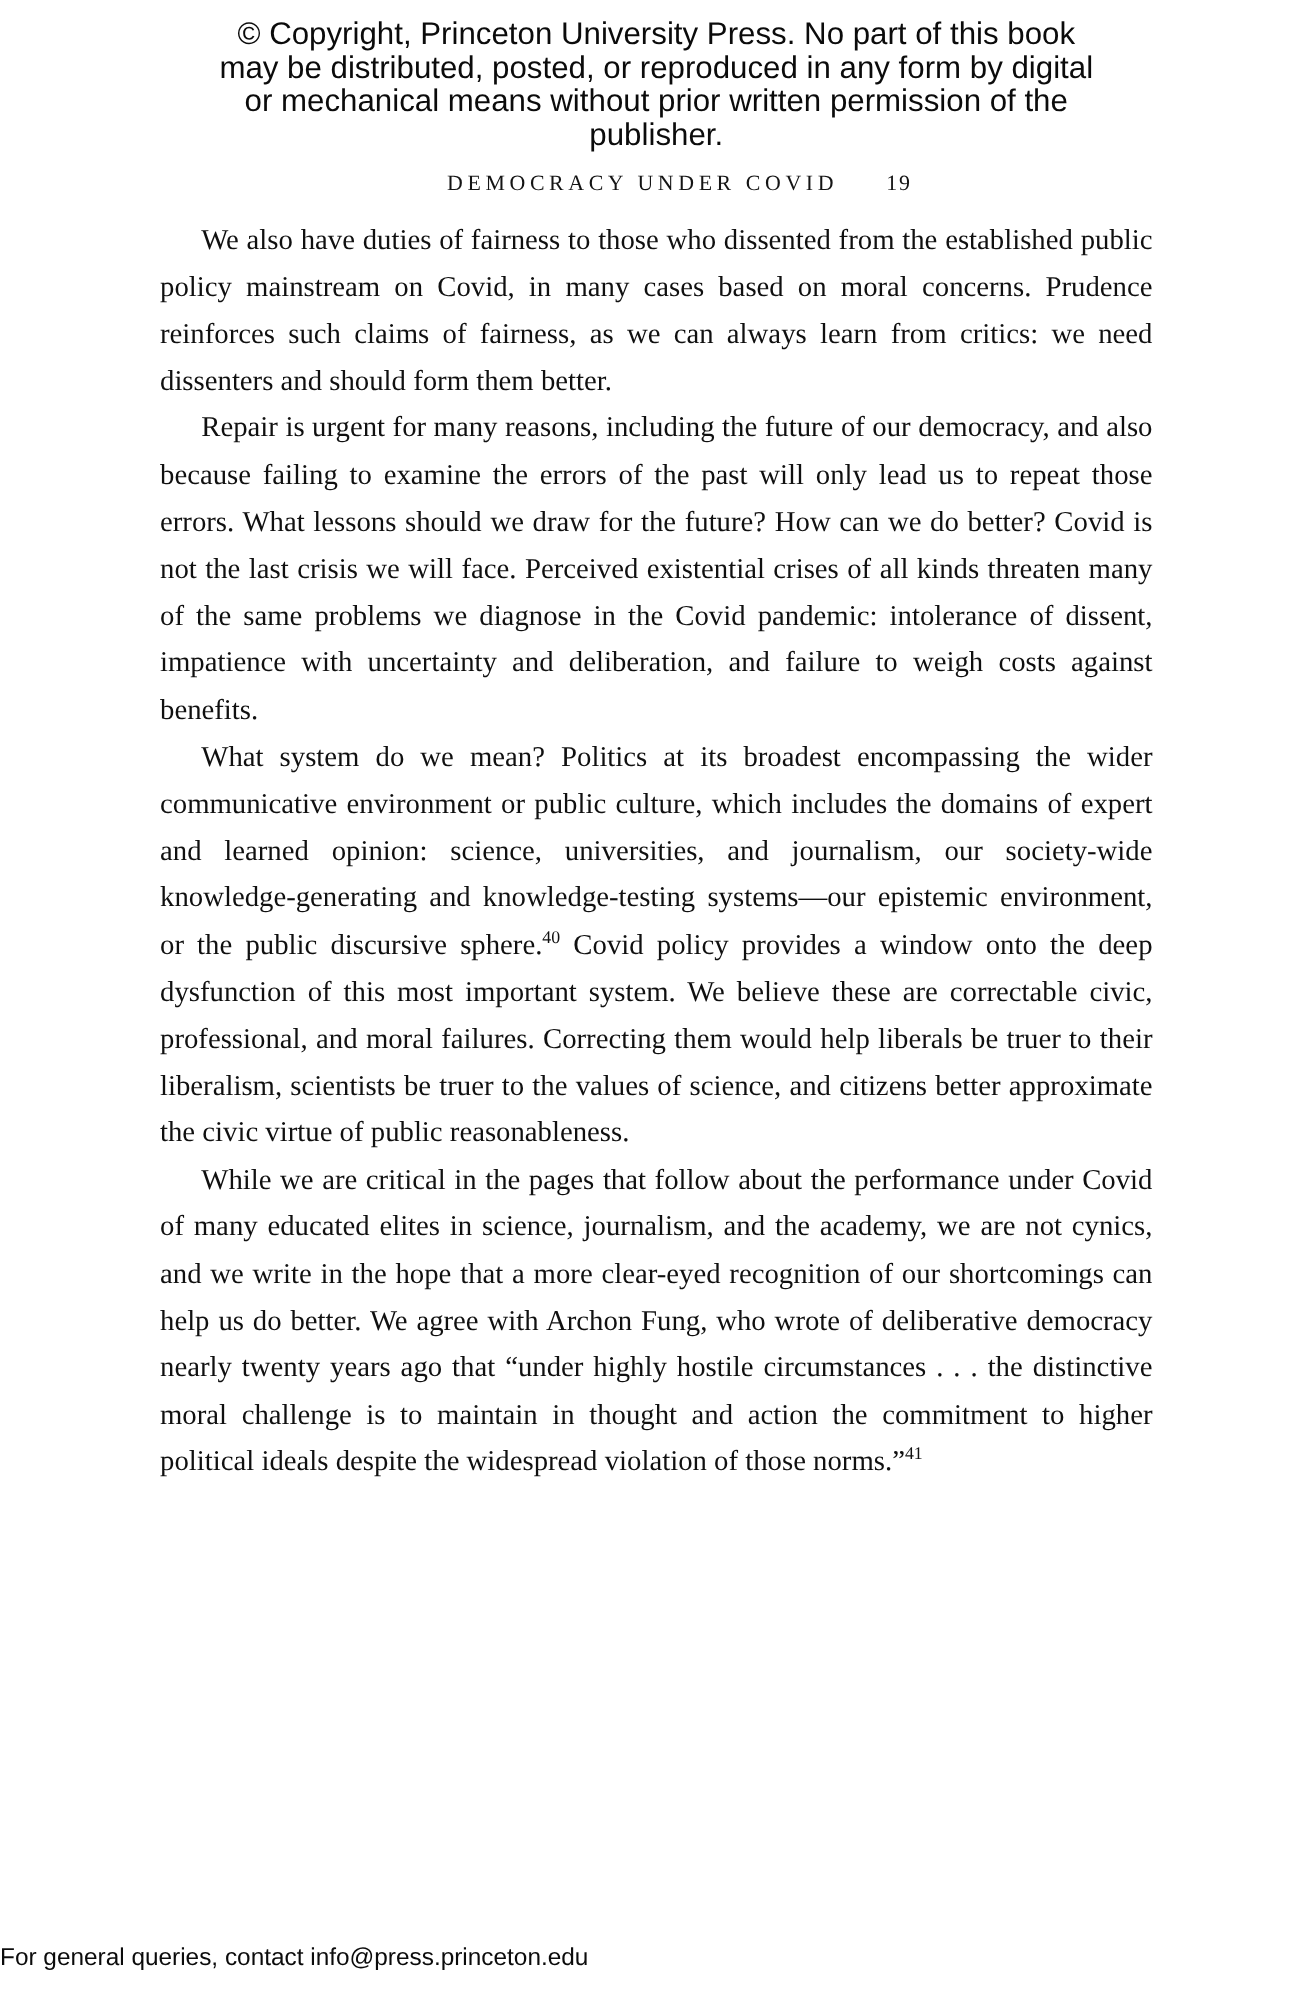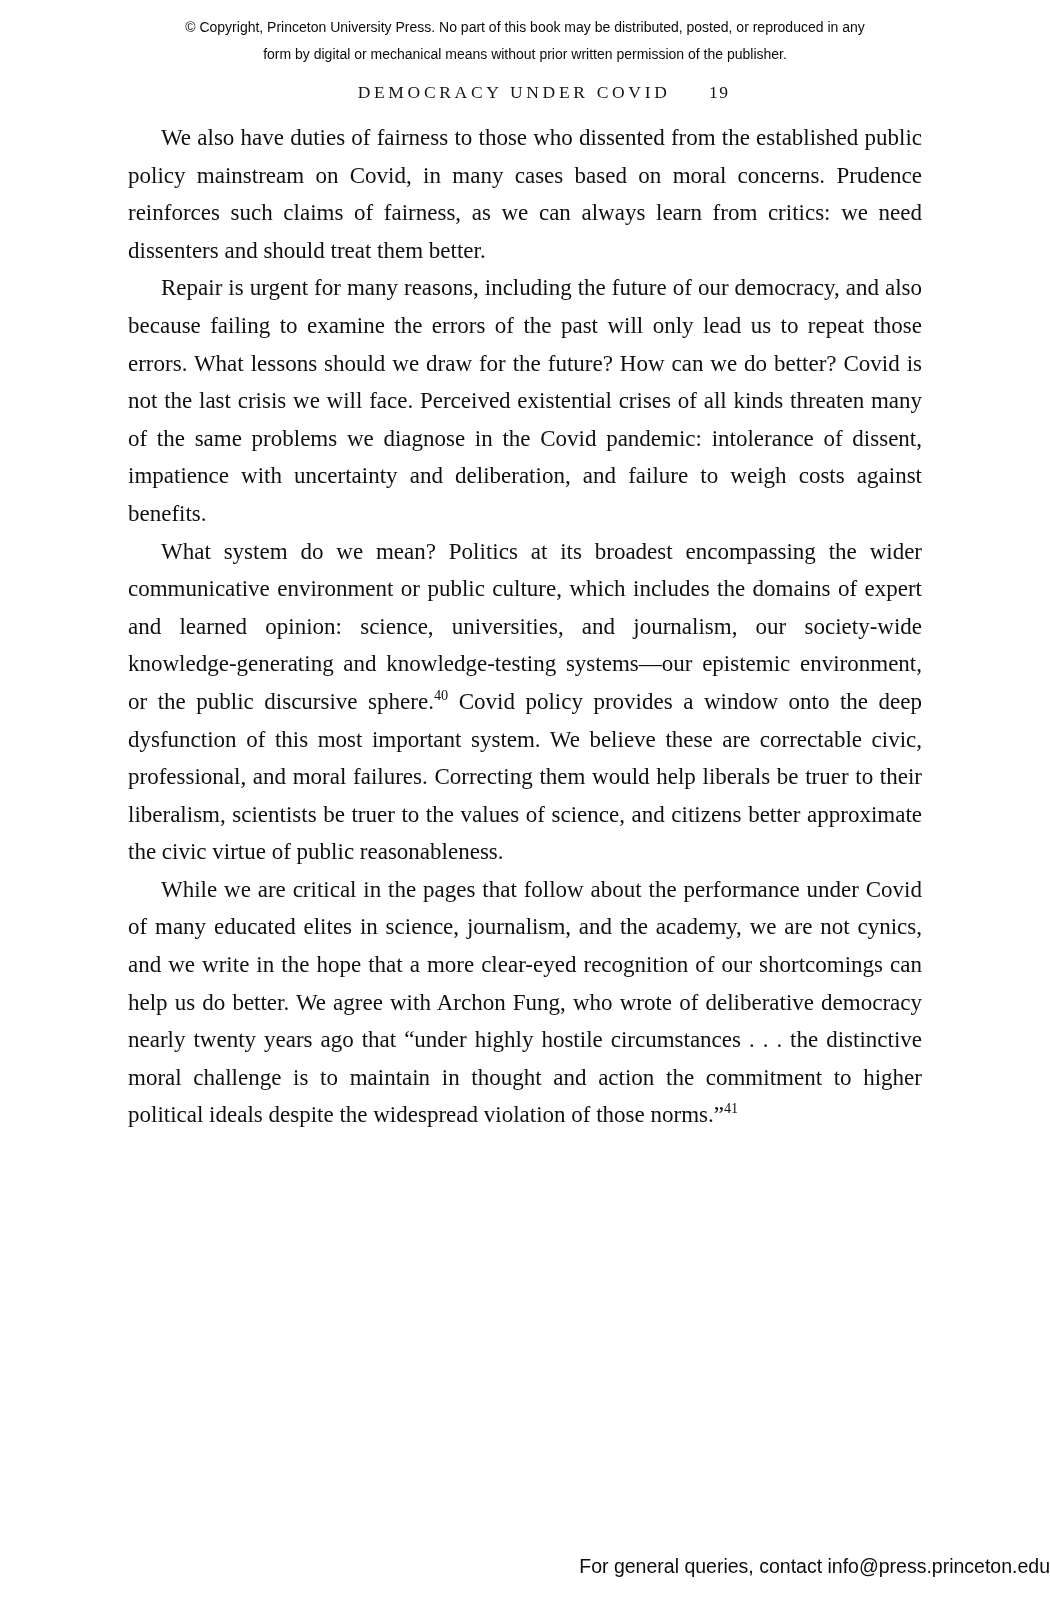--- a/index.html
+++ b/index.html
@@ -11,21 +11,21 @@
     color: #111111;
     overflow: hidden;
     box-sizing: border-box;
   }
   
   .copyright {
     margin: 14px auto 0 auto;
     width: 700px;
     text-align: center;
     font-family: "Liberation Sans", sans-serif;
-    font-size: 14px;
+    font-size: 25px;
     line-height: 27px;
     color: #0b0b0b;
   }
   
   .running-head {
     margin-top: 14px;
     text-align: center;
     font-family: "Liberation Serif", serif;
     font-size: 17.5px;
     color: #141414;
@@ -59,39 +59,39 @@
     vertical-align: super;
     letter-spacing: 0;
   }
   .body-text em { font-style: italic; }
   
   .footer {
     position: absolute;
     left: 0;
     right: 0;
     bottom: 22px;
-    text-align: right;
+    text-align: left;
     font-family: "Liberation Sans", sans-serif;
     font-size: 19.5px;
     color: #0b0b0b;
   }
 </style>
 </head>
 <body>
 
 <div class="page">
 
   <div class="copyright">© Copyright, Princeton University Press. No part of this book may be distributed, posted, or reproduced in any form by digital or mechanical means without prior written permission of the publisher.</div>
 
   <div class="running-head">
     <span class="head-title">DEMOCRACY UNDER COVID</span><span class="page-number">19</span>
   </div>
 
   <div class="body-text">
-      <p class="para"><span>We also have duties of fairness to those who dissented from the established public policy mainstream on Covid, in many cases based on moral concerns. Prudence reinforces such claims of fairness, as we can always learn from critics: we need dissenters and should treat them better.</span></p>
+      <p class="para"><span>We also have duties of fairness to those who dissented from the established public policy mainstream on Covid, in many cases based on moral concerns. Prudence reinforces such claims of fairness, as we can always learn from critics: we need dissenters and should form them better.</span></p>
       <p class="para"><span>Repair is urgent for many reasons, including the future of our democracy, and also because failing to examine the errors of the past will only lead us to repeat those errors. What lessons should we draw for the future? How can we do better? Covid is not the last crisis we will face. Perceived existential crises of all kinds threaten many of the same problems we diagnose in the Covid pandemic: intolerance of dissent, impatience with uncertainty and deliberation, and failure to weigh costs against benefits.</span></p>
       <p class="para"><span>What system do we mean? Politics at its broadest encompassing the wider communicative environment or public culture, which includes the domains of expert and learned opinion: science, universities, and journalism, our society-wide knowledge-generating and knowledge-testing systems—our epistemic environment, or the public discursive sphere.</span><sup>40</sup><span> Covid policy provides a window onto the deep dysfunction of this most important system. We believe these are correctable civic, professional, and moral failures. Correcting them would help liberals be truer to their liberalism, scientists be truer to the values of science, and citizens better approximate the civic virtue of public reasonableness.</span></p>
       <p class="para"><span>While we are critical in the pages that follow about the performance under Covid of many educated elites in science, journalism, and the academy, we are not cynics, and we write in the hope that a more clear-eyed recognition of our shortcomings can help us do better. We agree with Archon Fung, who wrote of deliberative democracy nearly twenty years ago that “under highly hostile circumstances . . . the distinctive moral challenge is to maintain in thought and action the commitment to higher political ideals despite the widespread violation of those norms.”</span><sup>41</sup></p>
     </div>
 
   <div class="footer">For general queries, contact info@press.princeton.edu</div>
 
 </div>
 
 </body></html>

